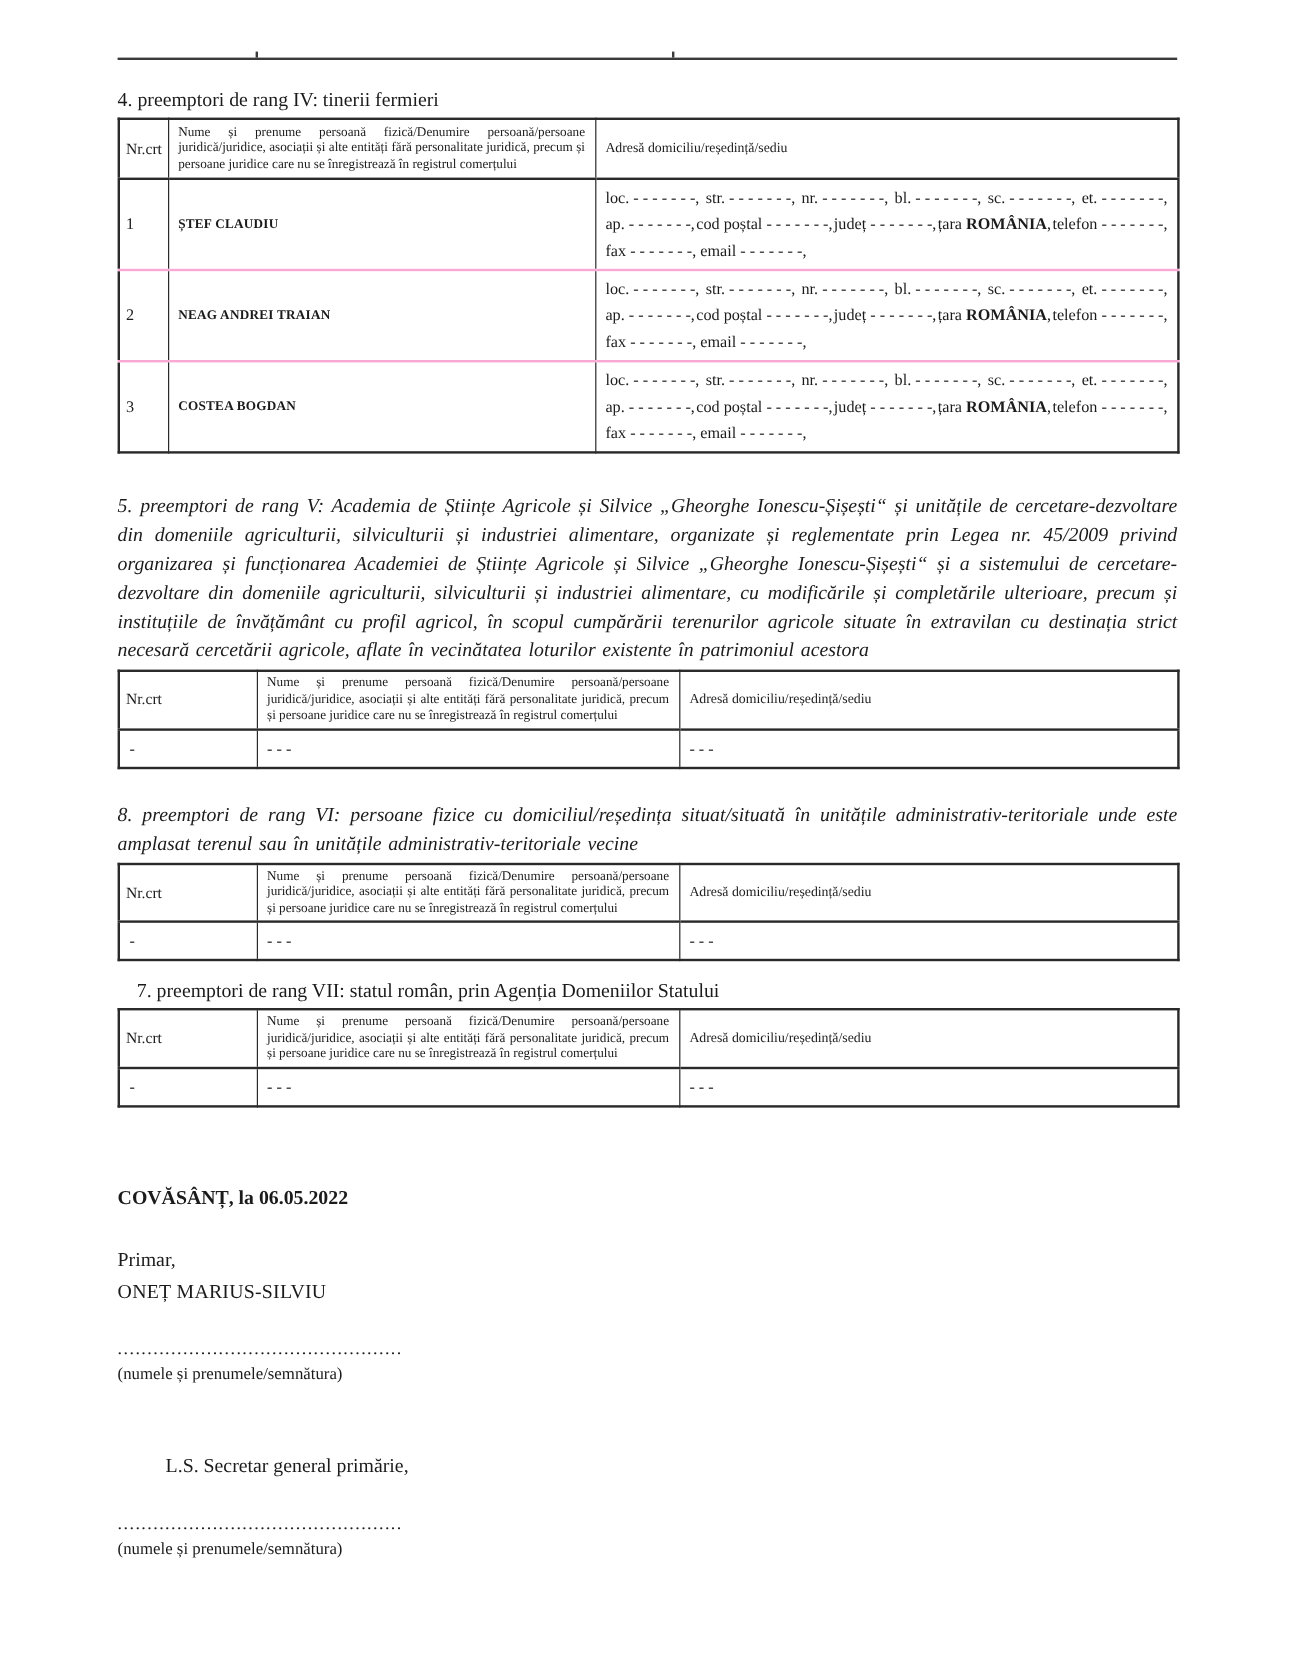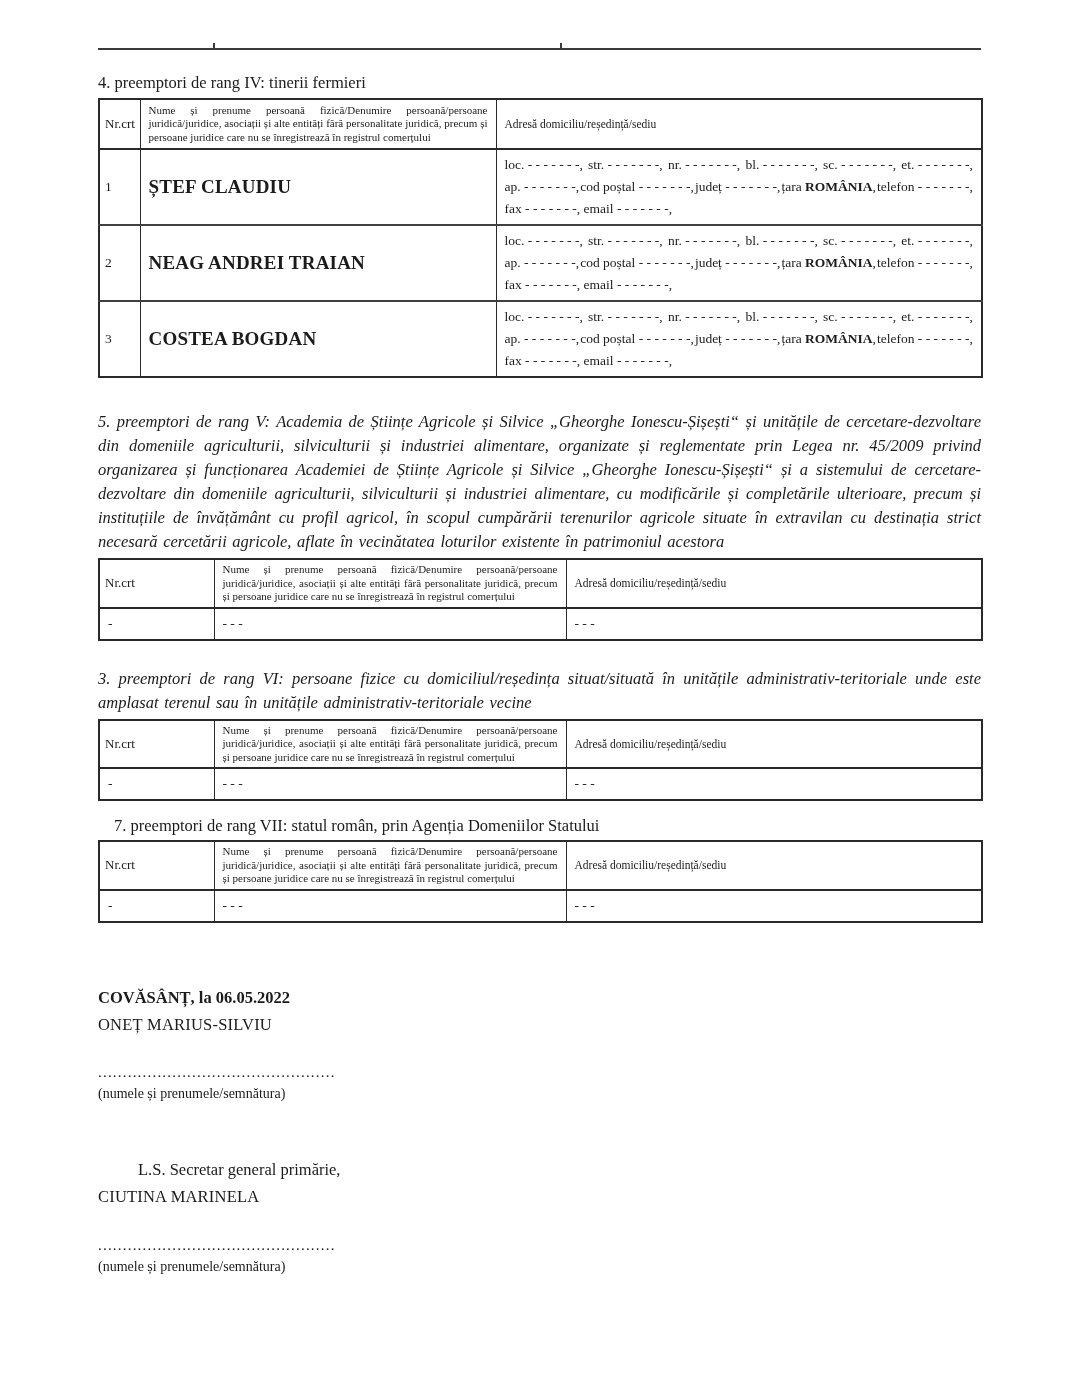--- a/index.html
+++ b/index.html
@@ -18,35 +18,35 @@
   .sec-heading{font-size:16.5px;line-height:21px;margin-top:22px;}
   .para{font-size:16.5px;line-height:24px;text-align:justify;word-spacing:1.5px;margin-top:32px;font-style:italic;}
   .para-tight{margin-top:26px;}
 
   table{border-collapse:collapse;table-layout:fixed;width:883px;background:#fff;}
   table{border:2px solid #2a2a2a;}
   td{border:1px solid #2a2a2a;vertical-align:middle;padding:2px 8px;}
   tr.hdr td{border-bottom:2px solid #2a2a2a;}
   .t-rank4{margin-top:5px;}
   .t-small{margin-top:4px;}
-  .t-rank4 tr.data td{border-top:2px solid #404040;}
+  .t-rank4 tr.data td{border-top:2px solid #f9a8d4;}
 
   .col-nr4{width:41px;}  .col-name4{width:356px;} .col-addr4{width:486px;}
   .col-nrS{width:115px;} .col-nameS{width:352px;} .col-addrS{width:416px;}
 
   .nrcrt{font-size:13px;padding-left:5px;}
   .small-hdr{font-size:11px;line-height:13.5px;text-align:justify;padding:3px 8px;}
   .addr-hdr{font-size:11.5px;}
   .t-rank4 tr.hdr{height:50px;}
   .t-rank4 tr.data{height:67px;}
   .t-small tr.hdr{height:48px;}
   .t-small tr.data{height:32px;}
 
   .num-cell{font-size:13.5px;padding-left:5px;}
-  .name-cell{font-size:19px;font-weight:bold;letter-spacing:.2px;}
+  .name-cell{font-size:11px;font-weight:bold;letter-spacing:.2px;}
   .dash-cell{font-size:13.5px;}
   .addr-cell{font-size:13.5px;line-height:22px;padding:4px 8px;vertical-align:middle;}
   .addr-line{display:flex;justify-content:space-between;}
   .addr-line span{white-space:nowrap;}
   .addr-last{display:block;}
   .b{font-weight:bold;}
 
   .footer-block{font-size:16.5px;line-height:21px;}
   .place-date{margin-top:64px;font-weight:bold;}
   .role-label{margin-top:31px;}
@@ -165,21 +165,21 @@
         <td class="addr-hdr">Adresă domiciliu/reședință/sediu</td>
       </tr>
       <tr class="data">
         <td class="dash-cell">-</td>
         <td class="dash-cell">- - -</td>
         <td class="dash-cell">- - -</td>
       </tr>
     </tbody>
       </table>
 
-    <div class="para para-tight">3. preemptori de rang VI: persoane fizice cu domiciliul/reședința situat/situată în unitățile administrativ-teritoriale unde este amplasat terenul sau în unitățile administrativ-teritoriale vecine</div>
+    <div class="para para-tight">8. preemptori de rang VI: persoane fizice cu domiciliul/reședința situat/situată în unitățile administrativ-teritoriale unde este amplasat terenul sau în unitățile administrativ-teritoriale vecine</div>
 
     <table class="t-small">
       <colgroup>
           <col class="col-nrS">
           <col class="col-nameS">
           <col class="col-addrS">
         </colgroup>
       <tbody>
           <tr class="hdr">
         <td class="nrcrt">Nr.crt</td>
@@ -211,25 +211,25 @@
       <tr class="data">
         <td class="dash-cell">-</td>
         <td class="dash-cell">- - -</td>
         <td class="dash-cell">- - -</td>
       </tr>
     </tbody>
       </table>
 
     <div class="footer-block place-date">COVĂSÂNȚ, la 06.05.2022</div>
 
+    <div class="footer-block role-label">Primar,</div>
     <div class="footer-block person-bold">ONEȚ MARIUS-SILVIU</div>
 
     <div class="dots">................................................</div>
     <div class="sign-caption">(numele și prenumele/semnătura)</div>
 
     <div class="footer-block ls-label">L.S. Secretar general primărie,</div>
-    <div class="footer-block person-bold">CIUTINA MARINELA</div>
 
     <div class="dots dots2">................................................</div>
     <div class="sign-caption">(numele și prenumele/semnătura)</div>
 
   </div>
 </div>
 
 </body></html>

